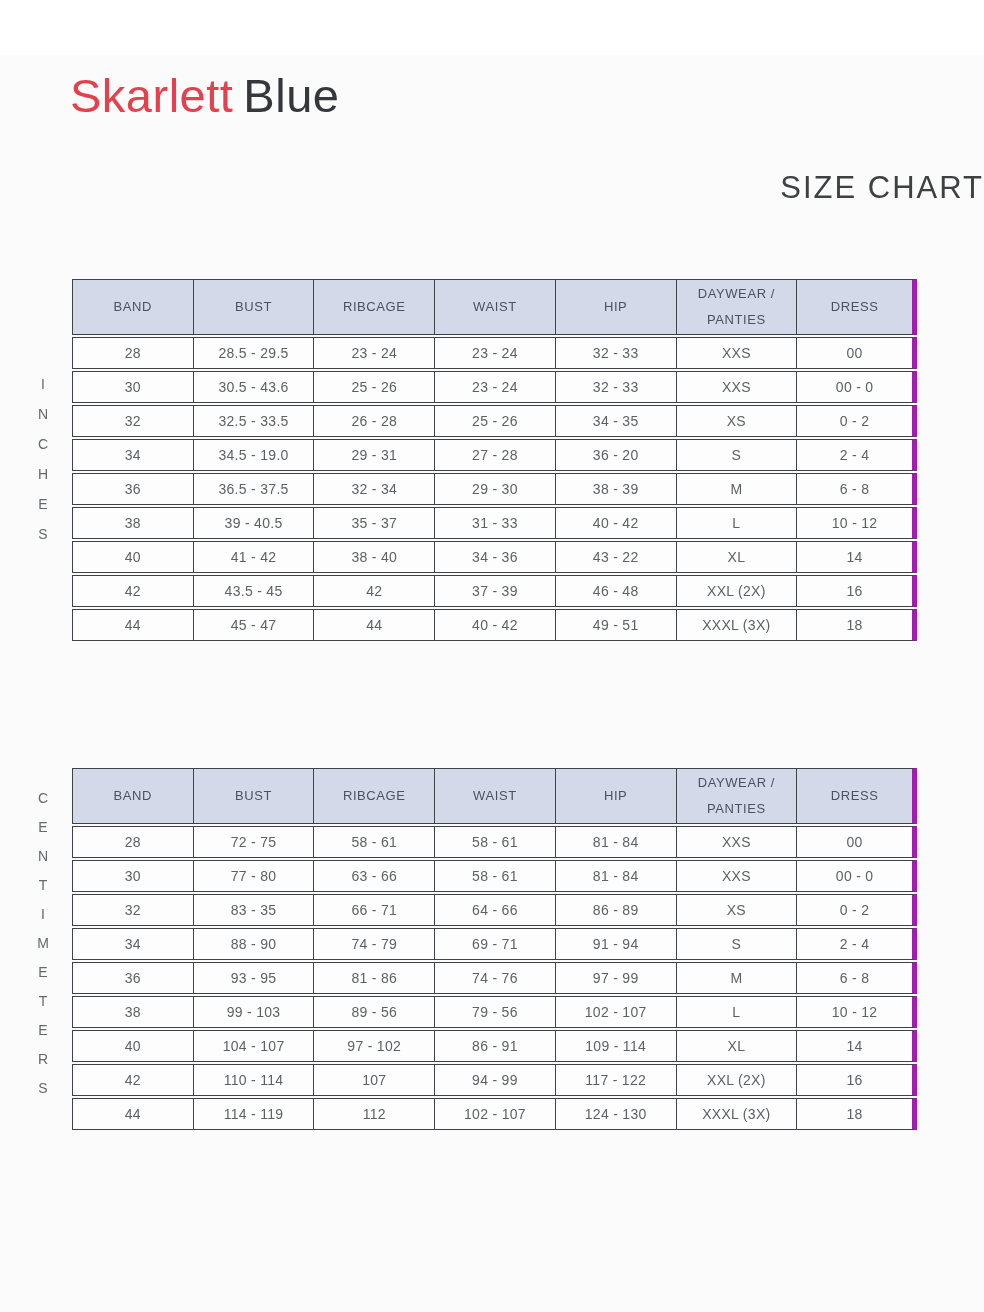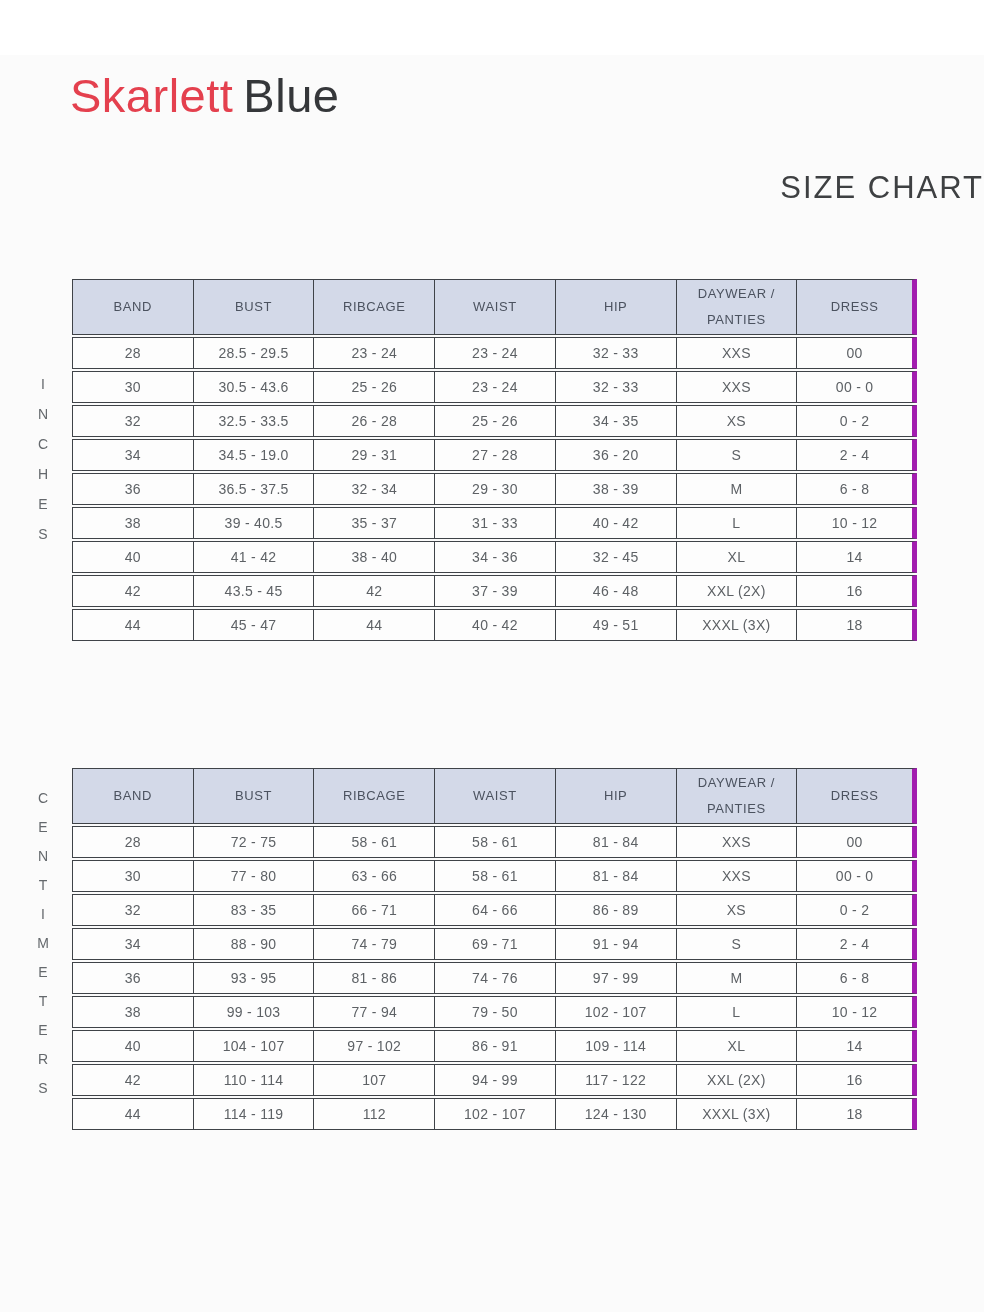--- a/index.html
+++ b/index.html
@@ -181,21 +181,21 @@
               <td>31 - 33</td>
               <td>40 - 42</td>
               <td>L</td>
               <td>10 - 12</td>
             </tr>
             <tr>
               <td>40</td>
               <td>41 - 42</td>
               <td>38 - 40</td>
               <td>34 - 36</td>
-              <td>32 - 45</td>
+              <td>43 - 22</td>
               <td>XL</td>
               <td>14</td>
             </tr>
             <tr>
               <td>42</td>
               <td>43.5 - 45</td>
               <td>42</td>
               <td>37 - 39</td>
               <td>46 - 48</td>
               <td>XXL (2X)</td>
@@ -282,22 +282,22 @@
               <td>93 - 95</td>
               <td>81 - 86</td>
               <td>74 - 76</td>
               <td>97 - 99</td>
               <td>M</td>
               <td>6 - 8</td>
             </tr>
             <tr>
               <td>38</td>
               <td>99 - 103</td>
-              <td>77 - 94</td>
-              <td>79 - 50</td>
+              <td>89 - 56</td>
+              <td>79 - 56</td>
               <td>102 - 107</td>
               <td>L</td>
               <td>10 - 12</td>
             </tr>
             <tr>
               <td>40</td>
               <td>104 - 107</td>
               <td>97 - 102</td>
               <td>86 - 91</td>
               <td>109 - 114</td>

